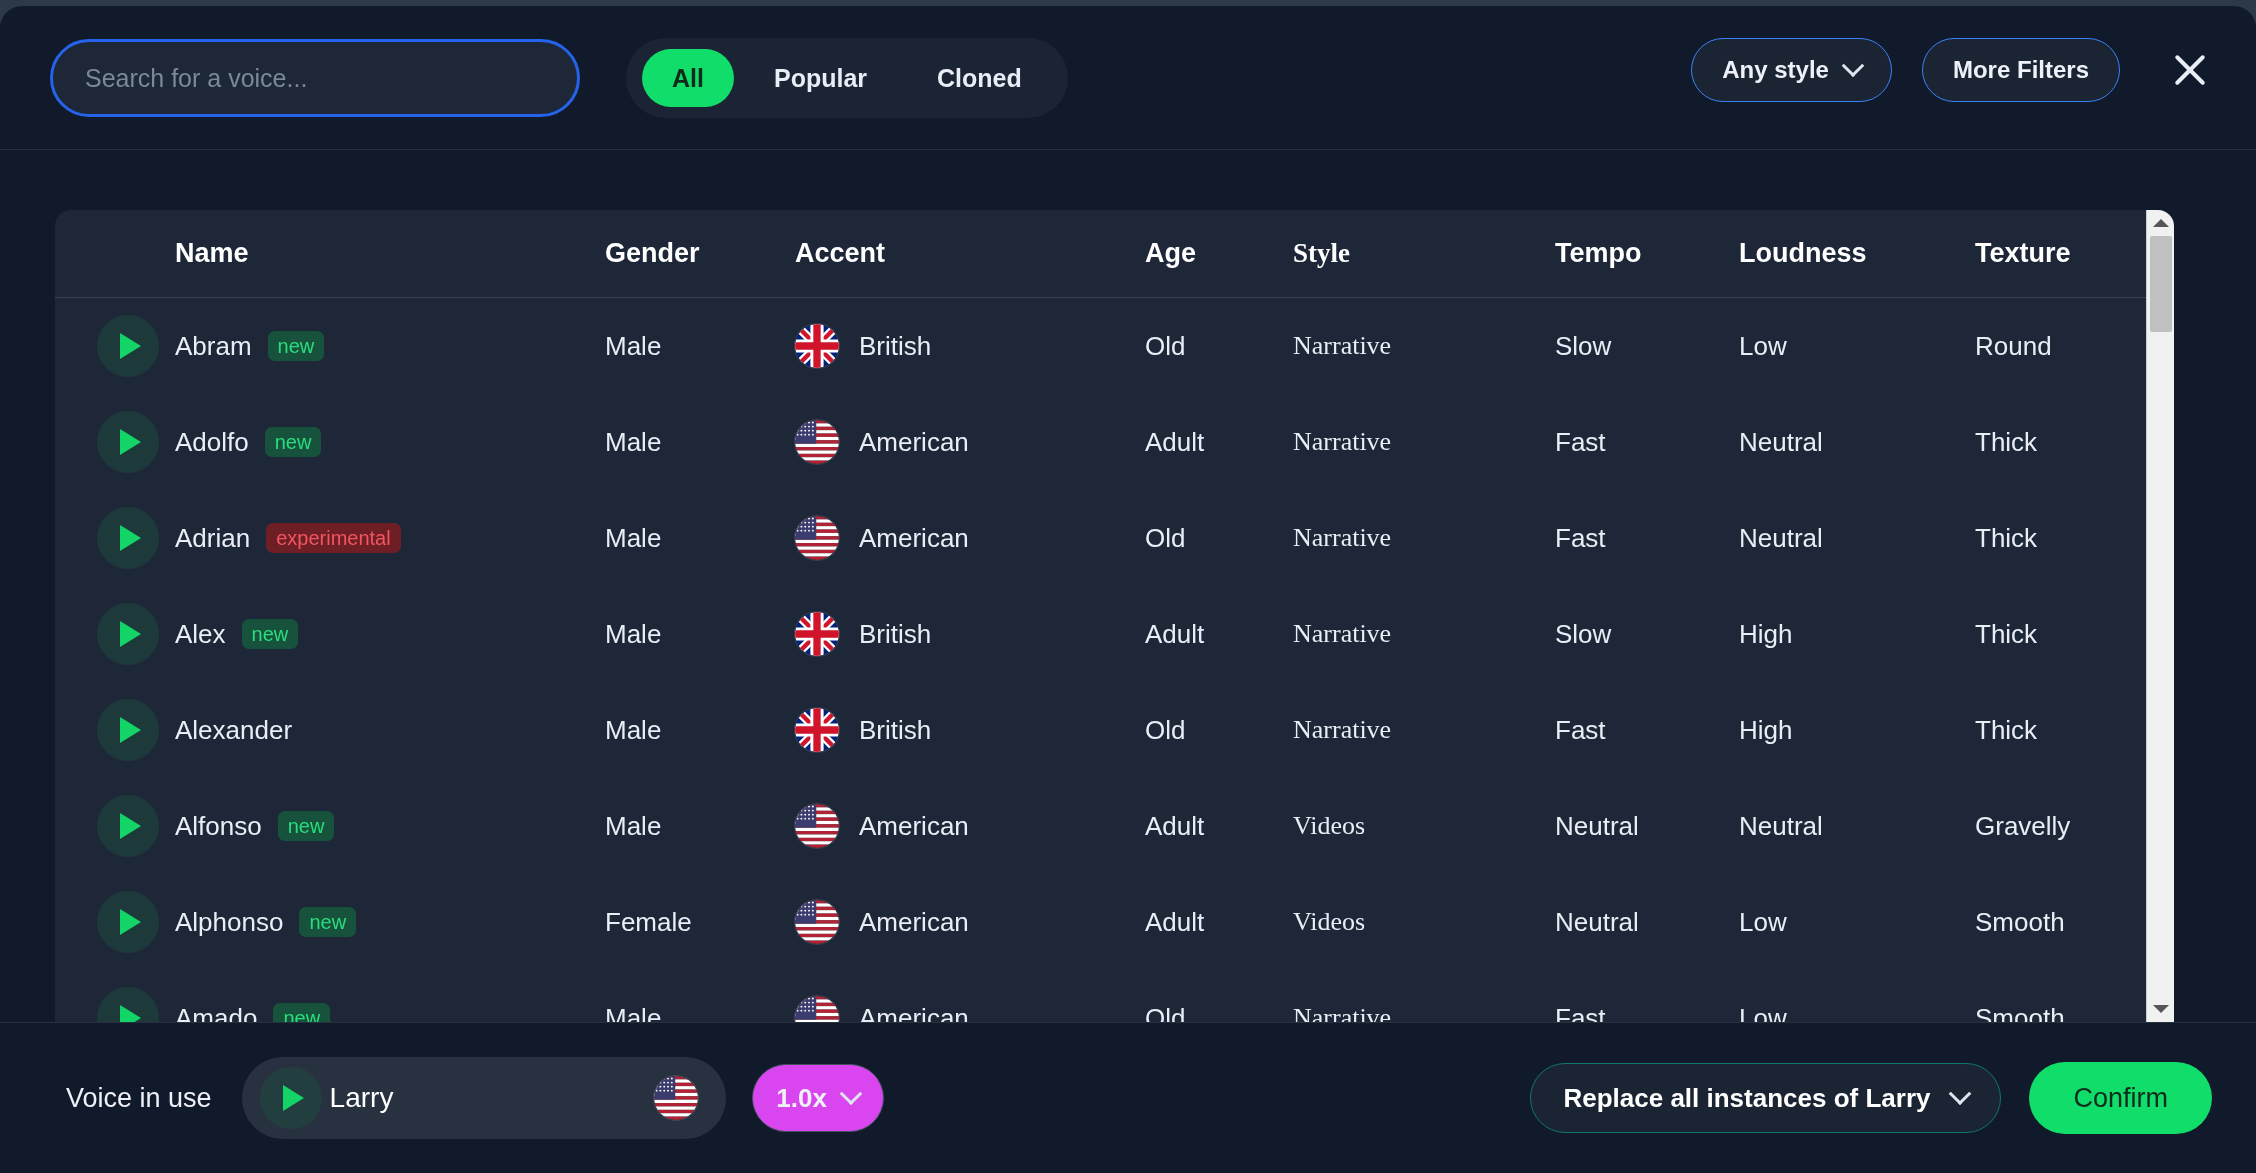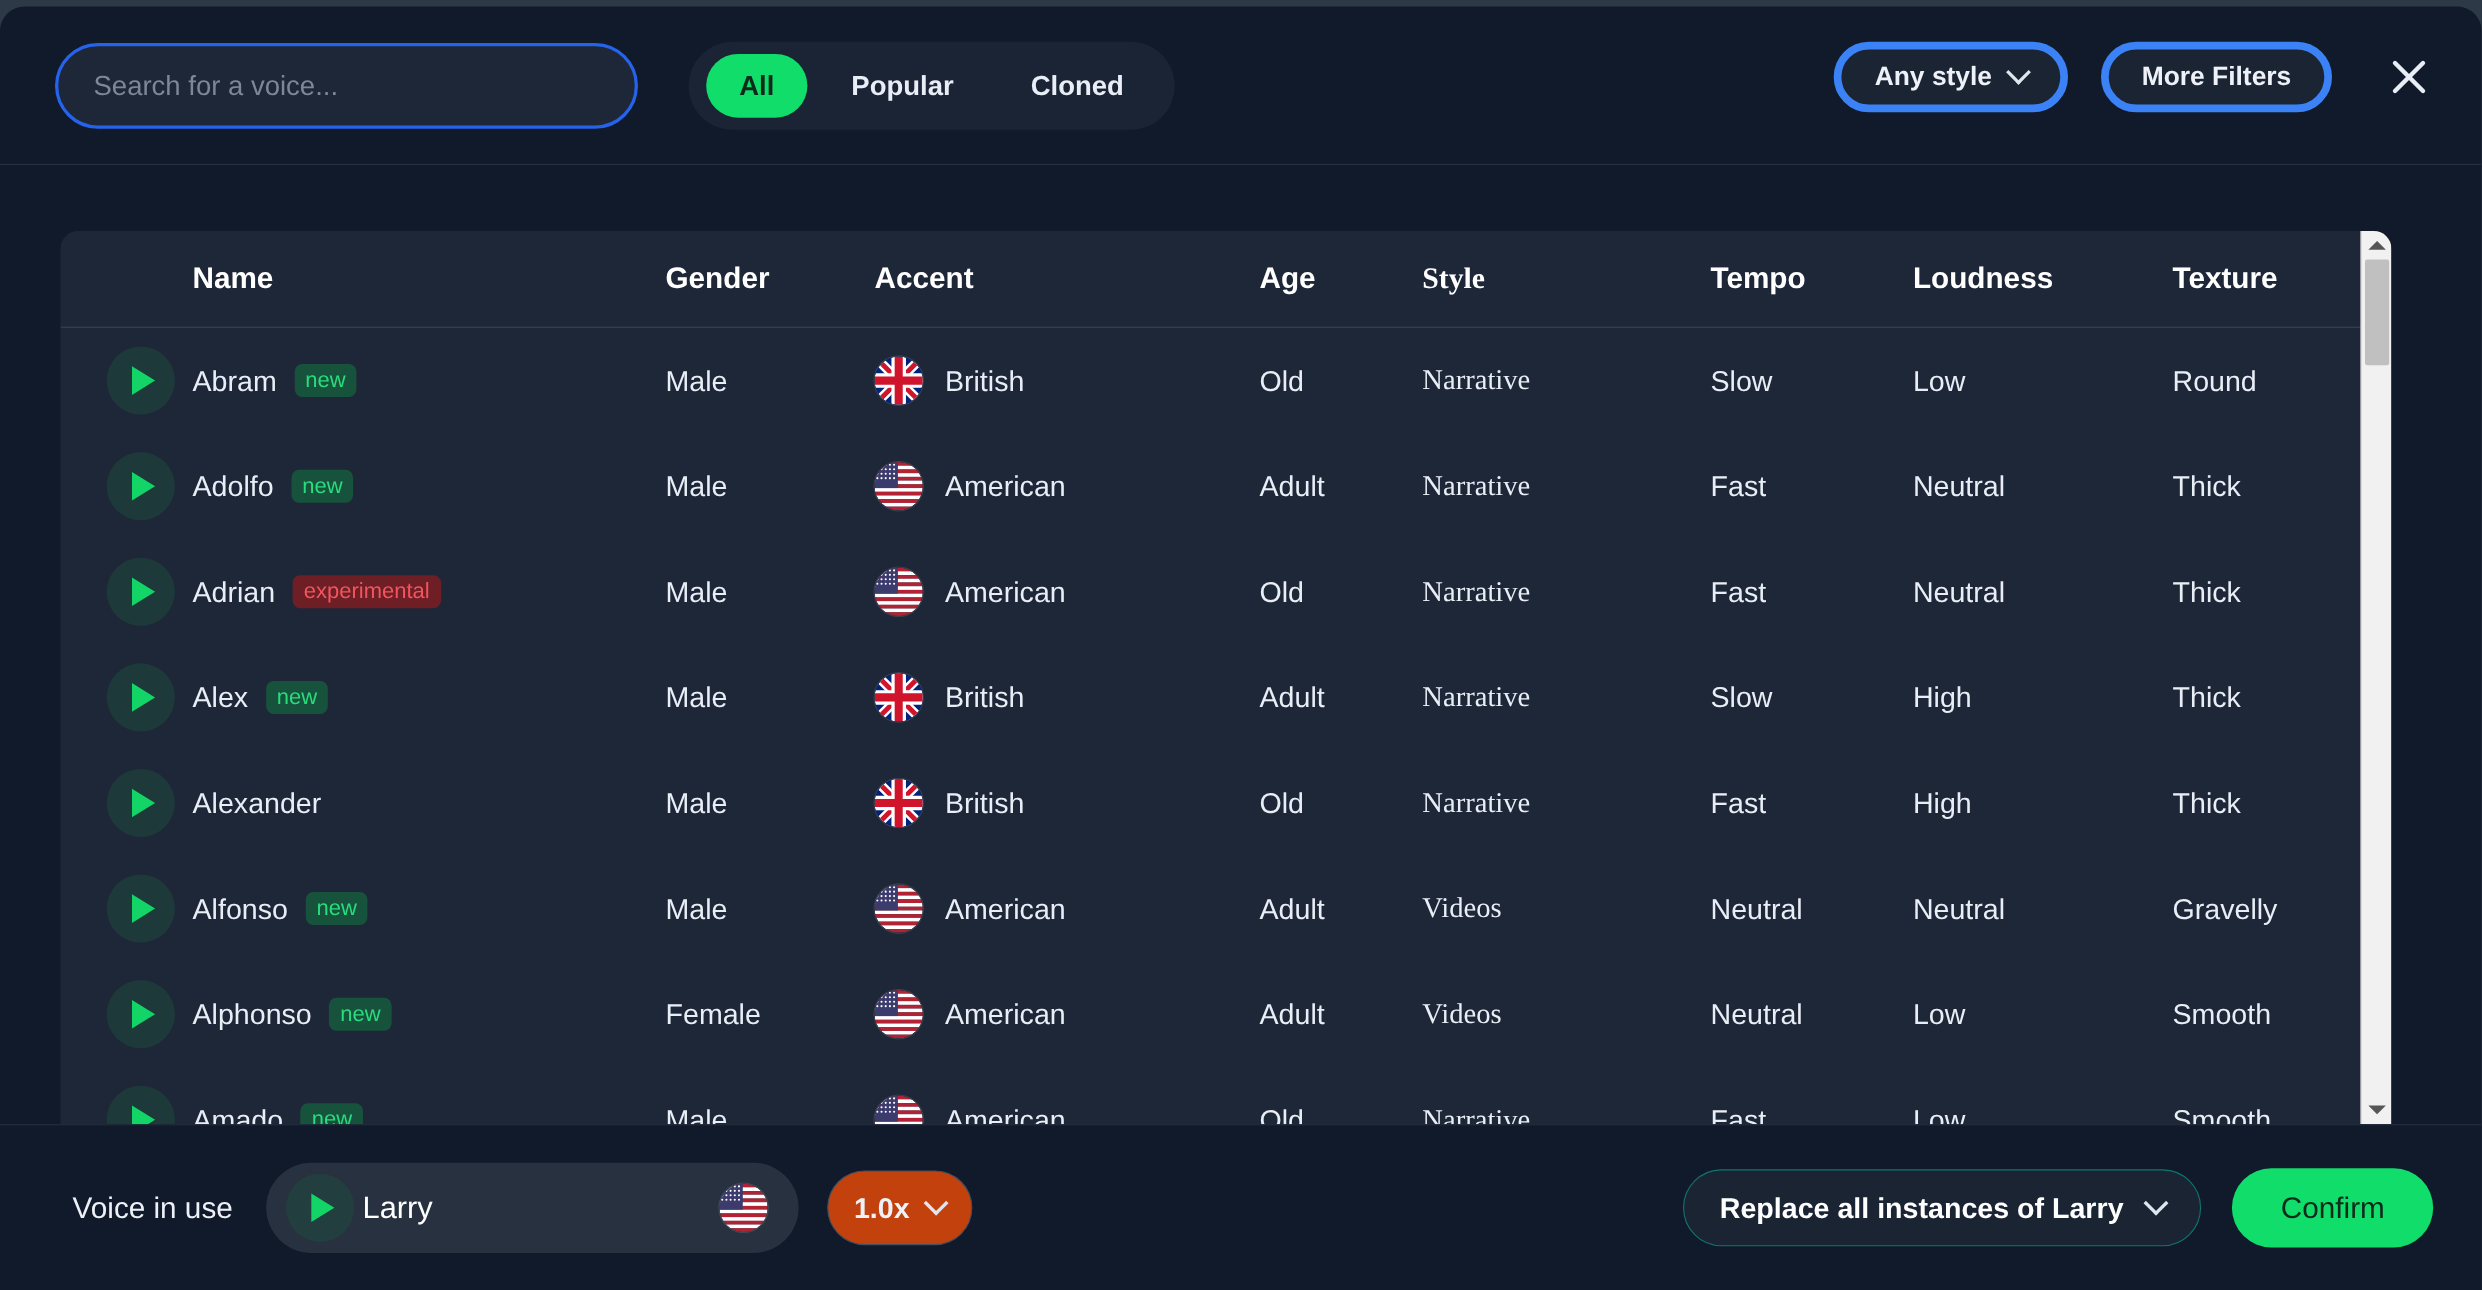--- a/index.html
+++ b/index.html
@@ -86,21 +86,21 @@
   .hdr-right {
     position: absolute;
     right: 38px; top: 32px;
     display: flex;
     align-items: center;
     gap: 30px;
   }
   .pill-btn {
     height: 64px;
     border-radius: 34px;
-    border: 7px solid #3b82f6;
+    border: 1px solid #3b82f6;
     background: #1b2433;
     color: #eef2f8;
     font-size: 24px;
     font-weight: bold;
     padding: 0 30px;
     display: flex; align-items: center; gap: 16px;
     cursor: pointer;
     white-space: nowrap;
     font-family: "Liberation Sans", sans-serif;
   }
@@ -273,21 +273,21 @@
     cursor: pointer;
     gap: 8px;
   }
   .voice-name { font-size: 28px; color: #ffffff; flex: 1 1 auto; }
   .speed-pill {
     margin-left: 26px;
     height: 68px;
     min-width: 132px;
     border-radius: 34px;
     border: 1px solid #44505f;
-    background: #c2410c;
+    background: #d946ef;
     color: #eef2f8;
     font-size: 26px;
     font-weight: bold;
     display: flex; align-items: center; justify-content: center; gap: 16px;
     cursor: pointer;
     font-family: "Liberation Sans", sans-serif;
   }
   .footer-spacer { flex: 1 1 auto; }
   .replace-pill {
     height: 70px;

